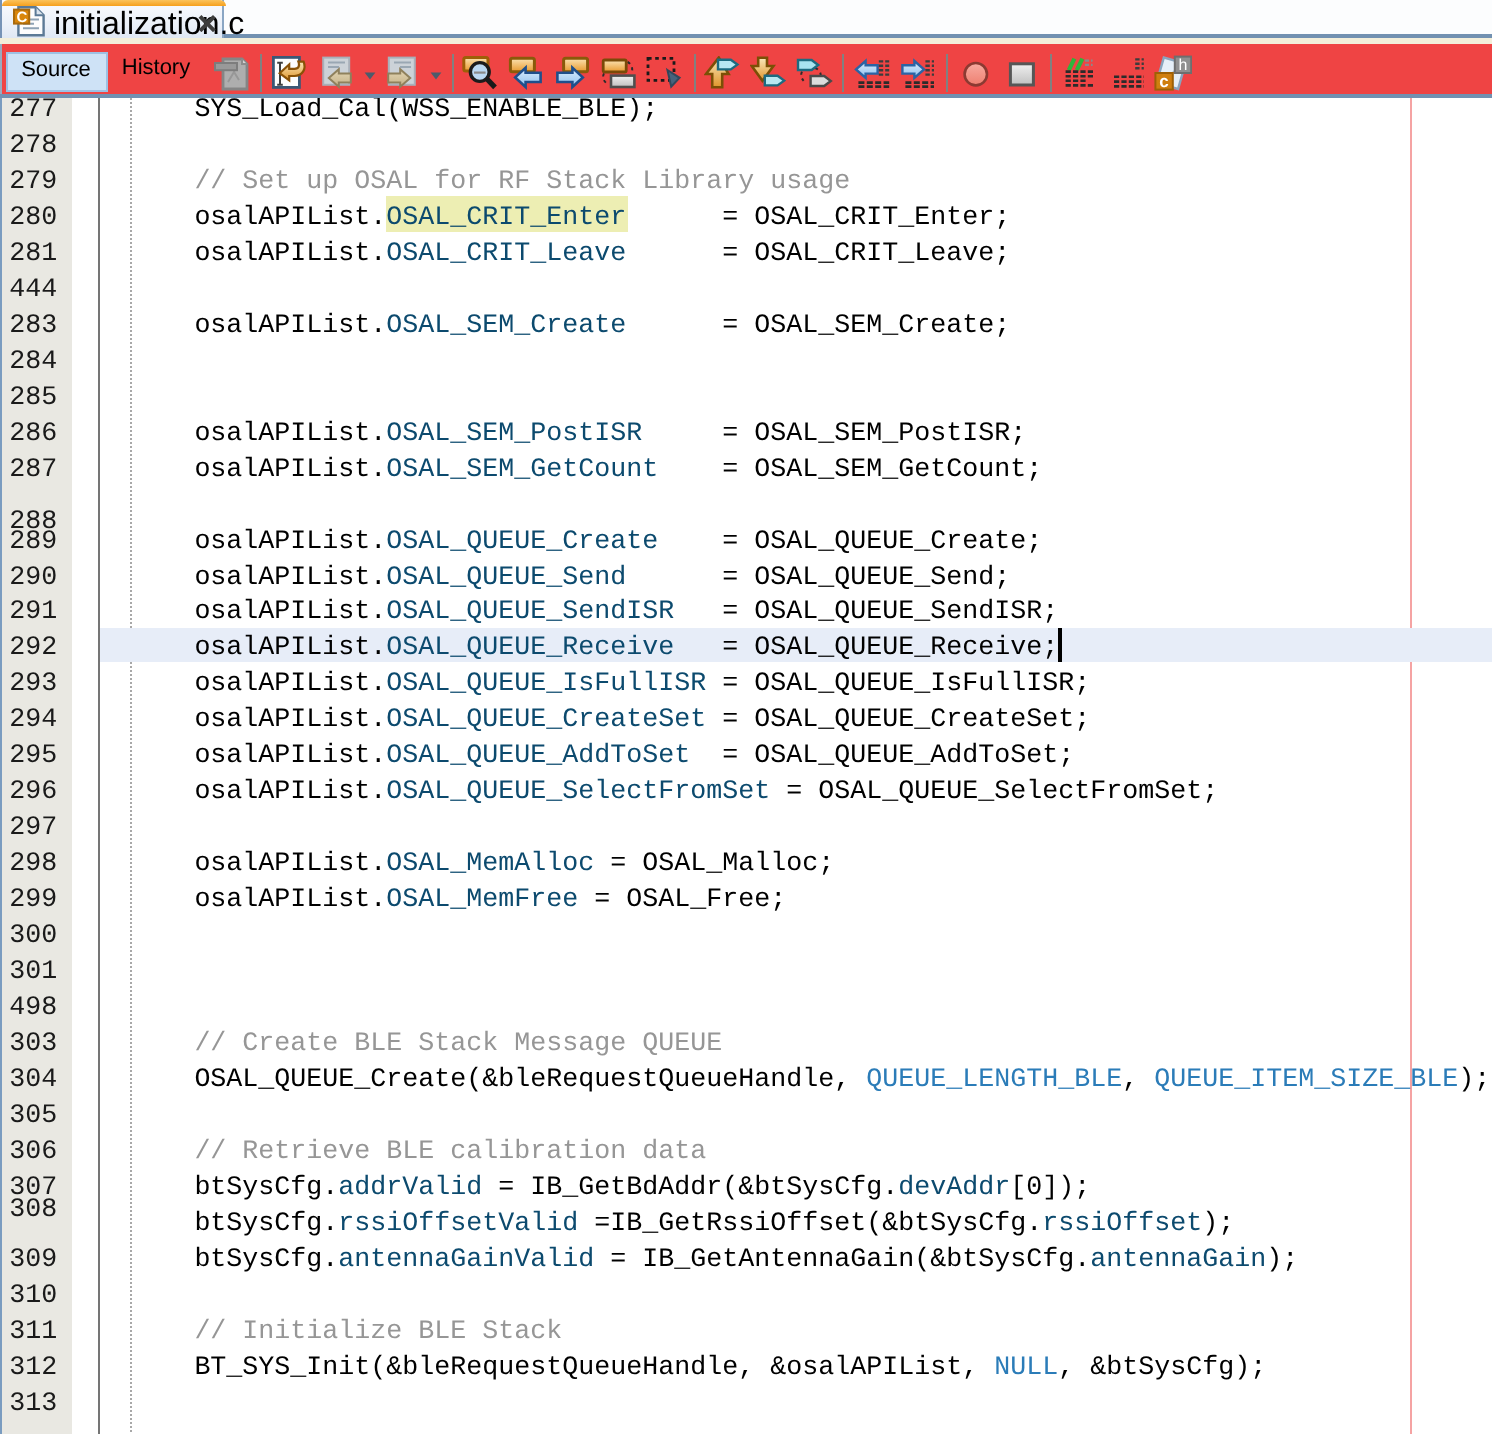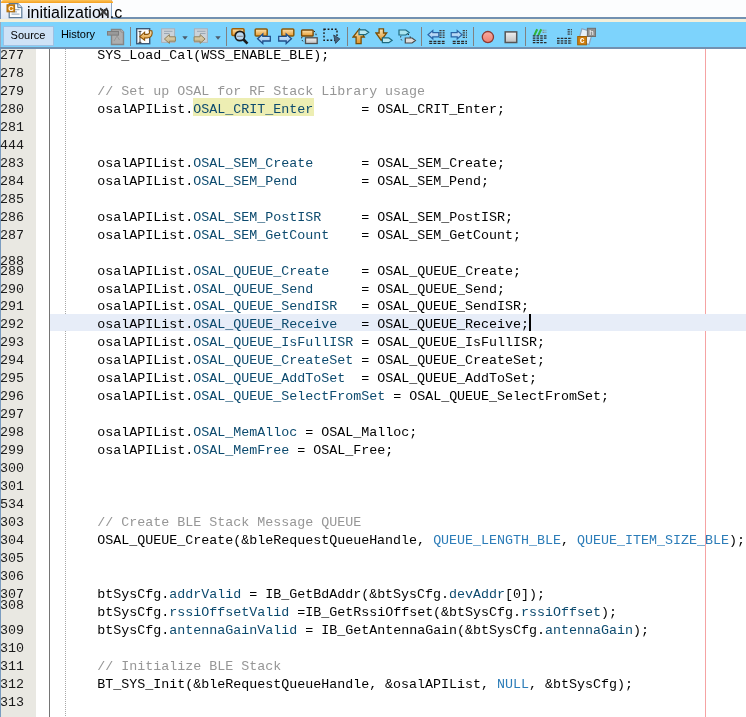--- a/index.html
+++ b/index.html
@@ -6,39 +6,39 @@
  font-family:"Liberation Sans",sans-serif;-webkit-font-smoothing:antialiased}
 #tabbar{position:absolute;left:0;top:0;width:746px;height:19px;background:#fcfdfe}
 #tabrule{position:absolute;left:112px;top:17px;width:634px;height:2px;background:#7291b1}
 #tab{position:absolute;left:0;top:0;width:112px;height:19px;
  background:linear-gradient(#fbfcfe,#e9eff8 70%,#dfe8f4);
  border-left:1px solid #7693b6;border-right:1px solid #8aa6c4;box-sizing:border-box}
 #taborange{position:absolute;left:0;top:0;width:112px;height:3px;
  background:linear-gradient(#fbc35c,#f6a01d);border-radius:3px 3px 0 0}
 #tabtext{position:absolute;left:27px;top:4px;font-size:16px;color:#000}
 #cream{position:absolute;left:0;top:19px;width:746px;height:3px;background:#f3efda}
-#toolbar{position:absolute;left:0;top:22px;width:746px;height:25px;background:#7dd3fc;
+#toolbar{position:absolute;left:0;top:22px;width:746px;height:25px;background:#ef4444;
  border-left:1px solid #99aabf;box-sizing:border-box}
 #tbrule{position:absolute;left:0;top:47px;width:746px;height:2px;background:#7291b1}
 .tbtn{position:absolute;top:3.5px;height:20px;line-height:17px;text-align:center;font-size:11px;color:#000}
 #src{left:1.5px;width:51px;background:#cee2f6;border:1px solid #9dc1e4;box-sizing:border-box}
 #hist{left:53px;width:48px}
 .tsep{position:absolute;top:27px;width:1px;height:18.5px;background:#818181}
 #editor{position:absolute;left:0;top:49px;width:746px;height:668px;background:#fff;overflow:hidden}
 #gutter{position:absolute;left:1px;top:0;width:34.5px;height:100%;background:#e9e8e2}
 #edgeL{position:absolute;left:0;top:0;width:1px;height:100%;background:#7a9cc0}
 #gutsep{position:absolute;left:49px;top:0;width:1px;height:100%;background:#757575}
 #foldline{position:absolute;left:65px;top:0;width:1px;height:100%;
  background:repeating-linear-gradient(#a8a8a8 0,#a8a8a8 1px,transparent 1px,transparent 2px)}
 #margin{position:absolute;left:705px;top:0;width:1px;height:100%;background:#f5a3a3}
 #curline{position:absolute;left:50px;top:264.55px;width:696px;height:17.5px;background:#e7edf8}
 #caret{position:absolute;left:529.2px;top:264.55px;width:2px;height:17.5px;background:#000}
 .ln,.cl{position:absolute;height:18px;line-height:18px;white-space:pre;
  font-family:"Liberation Mono",monospace;font-size:13.333px;color:#000}
-.ln{left:0;width:33.2px;text-align:left;color:#1a1a1a}
+.ln{left:0;width:33.2px;text-align:center;color:#1a1a1a}
 .cl{left:97.2px}
 .g{color:#0c4a6e}
 .m{color:#2b7cb8}
 .c{color:#969696}
 #markhl{position:absolute;left:193.2px;top:97.91px;width:120.5px;height:18px;background:#edeeb3}
 #lines{position:absolute;left:0;top:-49px;width:100%;height:717px}
 </style></head>
 <body>
 <div id="tabbar"></div>
 <div id="tabrule"></div>
@@ -223,50 +223,51 @@
       <div class="ln" style="top:316.45px">292</div>
       <div class="ln" style="top:334.42px">293</div>
       <div class="ln" style="top:352.39px">294</div>
       <div class="ln" style="top:370.36px">295</div>
       <div class="ln" style="top:388.33px">296</div>
       <div class="ln" style="top:406.30px">297</div>
       <div class="ln" style="top:424.27px">298</div>
       <div class="ln" style="top:442.24px">299</div>
       <div class="ln" style="top:460.21px">300</div>
       <div class="ln" style="top:478.18px">301</div>
-      <div class="ln" style="top:496.15px">534</div>
+      <div class="ln" style="top:496.15px">498</div>
       <div class="ln" style="top:514.12px">303</div>
       <div class="ln" style="top:532.09px">304</div>
       <div class="ln" style="top:550.06px">305</div>
       <div class="ln" style="top:568.03px">306</div>
       <div class="ln" style="top:586.00px">307</div>
       <div class="ln" style="top:597px">308</div>
       <div class="ln" style="top:621.94px">309</div>
       <div class="ln" style="top:639.91px">310</div>
       <div class="ln" style="top:657.88px">311</div>
       <div class="ln" style="top:675.85px">312</div>
       <div class="ln" style="top:693.82px">313</div>
     <div class="cl" style="top:46.90px">SYS_Load_Cal(WSS_ENABLE_BLE);</div>
       <div class="cl" style="top:82.84px"><span class="c">// Set up OSAL for RF Stack Library usage</span></div>
       <div class="cl" style="top:100.81px">osalAPIList.<span class="g hl">OSAL_CRIT_Enter</span>      = OSAL_CRIT_Enter;</div>
+      <div class="cl" style="top:118.78px">osalAPIList.<span class="g">OSAL_CRIT_Leave</span>      = OSAL_CRIT_Leave;</div>
       <div class="cl" style="top:154.72px">osalAPIList.<span class="g">OSAL_SEM_Create</span>      = OSAL_SEM_Create;</div>
-      <div class="cl" style="top:172.69px">osalAPIList.<span class="g">OSAL_SEM_Pend</span>        = OSAL_SEM_Pend;</div>
       <div class="cl" style="top:208.63px">osalAPIList.<span class="g">OSAL_SEM_PostISR</span>     = OSAL_SEM_PostISR;</div>
       <div class="cl" style="top:226.60px">osalAPIList.<span class="g">OSAL_SEM_GetCount</span>    = OSAL_SEM_GetCount;</div>
       <div class="cl" style="top:262.54px">osalAPIList.<span class="g">OSAL_QUEUE_Create</span>    = OSAL_QUEUE_Create;</div>
       <div class="cl" style="top:280.51px">osalAPIList.<span class="g">OSAL_QUEUE_Send</span>      = OSAL_QUEUE_Send;</div>
       <div class="cl" style="top:298.48px">osalAPIList.<span class="g">OSAL_QUEUE_SendISR</span>   = OSAL_QUEUE_SendISR;</div>
       <div class="cl" style="top:316.45px">osalAPIList.<span class="g">OSAL_QUEUE_Receive</span>   = OSAL_QUEUE_Receive;</div>
       <div class="cl" style="top:334.42px">osalAPIList.<span class="g">OSAL_QUEUE_IsFullISR</span> = OSAL_QUEUE_IsFullISR;</div>
       <div class="cl" style="top:352.39px">osalAPIList.<span class="g">OSAL_QUEUE_CreateSet</span> = OSAL_QUEUE_CreateSet;</div>
       <div class="cl" style="top:370.36px">osalAPIList.<span class="g">OSAL_QUEUE_AddToSet</span>  = OSAL_QUEUE_AddToSet;</div>
       <div class="cl" style="top:424.27px">osalAPIList.<span class="g">OSAL_MemAlloc</span> = OSAL_Malloc;</div>
       <div class="cl" style="top:388.33px">osalAPIList.<span class="g">OSAL_QUEUE_SelectFromSet</span> = OSAL_QUEUE_SelectFromSet;</div>
       <div class="cl" style="top:442.24px">osalAPIList.<span class="g">OSAL_MemFree</span> = OSAL_Free;</div>
       <div class="cl" style="top:514.12px"><span class="c">// Create BLE Stack Message QUEUE</span></div>
       <div class="cl" style="top:532.09px">OSAL_QUEUE_Create(&amp;bleRequestQueueHandle, <span class="m">QUEUE_LENGTH_BLE</span>, <span class="m">QUEUE_ITEM_SIZE_BLE</span>);</div>
+      <div class="cl" style="top:568.03px"><span class="c">// Retrieve BLE calibration data</span></div>
       <div class="cl" style="top:586.00px">btSysCfg.<span class="g">addrValid</span> = IB_GetBdAddr(&amp;btSysCfg.<span class="g">devAddr</span>[0]);</div>
       <div class="cl" style="top:603.97px">btSysCfg.<span class="g">rssiOffsetValid</span> =IB_GetRssiOffset(&amp;btSysCfg.<span class="g">rssiOffset</span>);</div>
       <div class="cl" style="top:621.94px">btSysCfg.<span class="g">antennaGainValid</span> = IB_GetAntennaGain(&amp;btSysCfg.<span class="g">antennaGain</span>);</div>
       <div class="cl" style="top:657.88px"><span class="c">// Initialize BLE Stack</span></div>
       <div class="cl" style="top:675.85px">BT_SYS_Init(&amp;bleRequestQueueHandle, &amp;osalAPIList, <span class="m">NULL</span>, &amp;btSysCfg);</div>
   </div>
   <div id="caret"></div>
 </div>
 </body></html>

